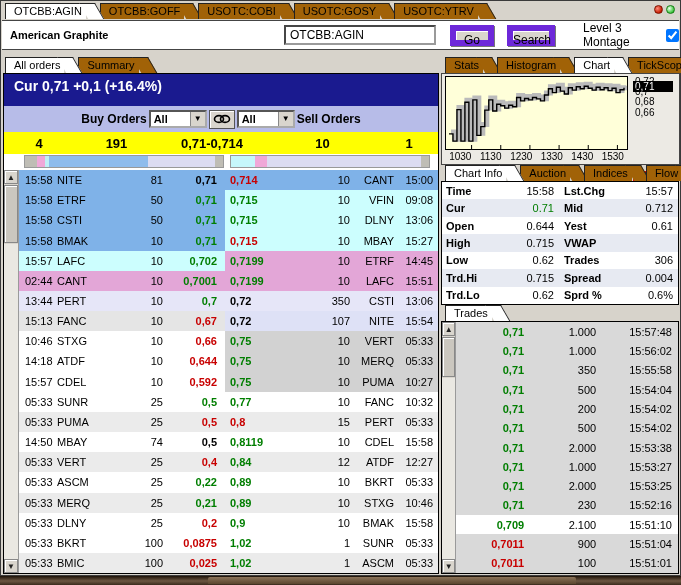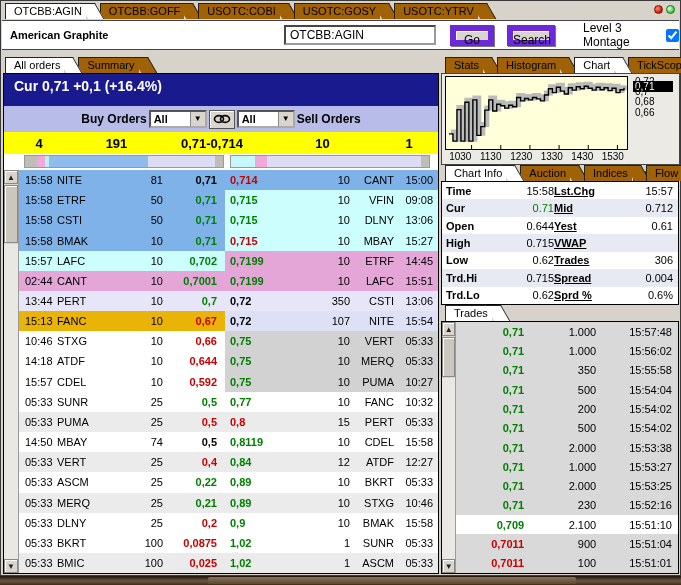--- a/index.html
+++ b/index.html
@@ -51,39 +51,39 @@
   .sthumb { height:58px; background:#CBC7BF; border:1px solid #888; box-shadow:inset 1px 1px 0 #fff; margin:1px 0; }
   .strack { flex:1; background:#EAE8E2; }
   .rows { flex:1; display:flex; flex-direction:column; }
   .brow { flex:1; display:flex; font-size:11px; }
   .bhalf { width:206px; display:flex; align-items:center; }
   .ahalf { flex:1; display:flex; align-items:center; }
   .bt { width:38px; padding-left:6px; } .bm { width:48px; } .bs { flex:1; text-align:right; } .bp { width:62px; text-align:right; padding-right:8px; }
   .ap { width:58px; padding-left:5px; } .as { flex:1; text-align:right; } .am { width:44px; text-align:right; } .at { width:44px; text-align:right; padding-right:5px; }
   .up { color:#007E00; font-weight:bold; } .down { color:#C80000; font-weight:bold; } .flat { color:#000; font-weight:bold; }
   .bg-blue{background:#7FB2E8}.bg-cyan{background:#CCFEFE}.bg-pink{background:#E3A6D7}
-  .bg-lav{background:#E6E6F8}.bg-lav2{background:#DEE1F6}.bg-gray{background:#eab308}
+  .bg-lav{background:#E6E6F8}.bg-lav2{background:#DEE1F6}.bg-gray{background:#e5e5e5}
   .bg-dgray{background:#D2D2D2}.bg-white{background:#FFFFFF}.bg-ltgray{background:#EBEBEB}
 
   
   .right-tabs { position:absolute; left:444px; top:56px; }
   .chartbox { position:absolute; left:440px; top:72px; width:239px; height:92px; border:1px solid #444; background:#ECEAE4; }
   .plot { position:absolute; left:3px; top:2px; width:183px; height:74px; background:#FFFFD9; border:1px solid #000; }
   .ylabels { position:absolute; left:189px; top:2px; width:47px; height:74px; background:#ECEAE4; }
   .ylab { position:absolute; left:2px; font-size:10px; line-height:11px; padding:0 2px; }
   .ylab.cur { background:#000; color:#fff; width:40px; }
   .ylab.lowm { background:#E80000; color:#000; width:40px; }
   .xlabels { position:absolute; left:3px; top:77px; width:183px; height:13px; display:flex; font-size:10px; }
   .xlab { flex:1; text-align:center; }
   .qtabs { position:absolute; left:444px; top:164px; }
   .quote { position:absolute; left:440px; top:180px; width:238px; height:124px; border:1px solid #000; background:#fff; display:flex; flex-direction:column; }
   .qrow { flex:1; display:flex; align-items:center; font-size:11px; }
   .qrow:nth-child(even){ background:#E7EAF2; }
   .ql1 { width:50px; padding-left:4px; font-weight:bold; } .qv1 { width:62px; text-align:right; }
-  .ql2 { width:58px; font-weight:bold;text-decoration:underline; } .qv2 { flex:1; text-align:right; padding-right:5px; }
+  .ql2 { width:58px; padding-left:10px; font-weight:bold; } .qv2 { flex:1; text-align:right; padding-right:5px; }
   .qgreen { color:#007E00; font-weight:normal; }
   .ttab { position:absolute; left:444px; top:304px; }
   .tradesbox { position:absolute; left:440px; top:320px; width:238px; height:253px; border:1px solid #000; background:#D9D9D9; display:flex; }
   .trows { flex:1; display:flex; flex-direction:column; }
   .trow { flex:1; display:flex; align-items:center; font-size:11px; }
   .tp { width:68px; text-align:right; } .ts { width:72px; text-align:right; } .tt { flex:1; text-align:right; padding-right:6px;padding-left:33px; }
 
   
   .taskbar { position:absolute; left:0; bottom:0; width:681px; height:9px; background:linear-gradient(#1d1208,#6d5742 55%,#3a2b1c); }
   .taskbar .seg { position:absolute; left:208px; top:1px; width:368px; height:7px; background:linear-gradient(#8a7258,#5c472f); border-radius:2px 2px 0 0; }

